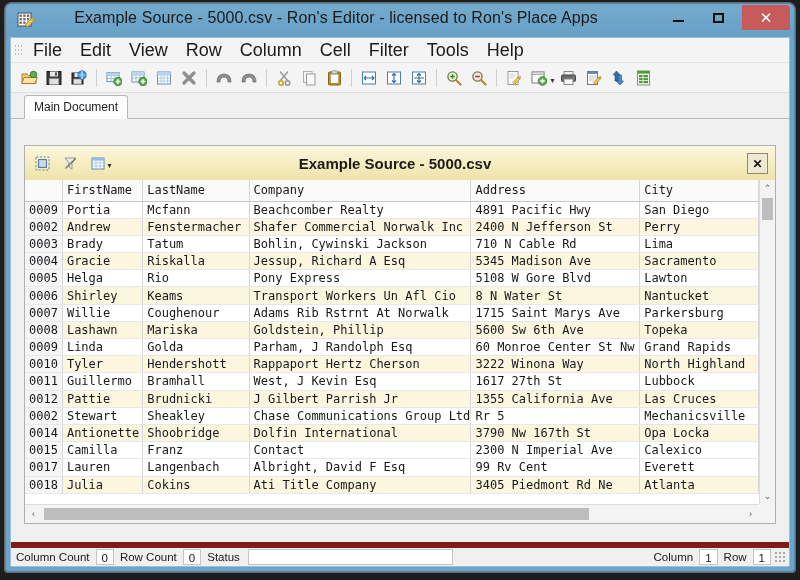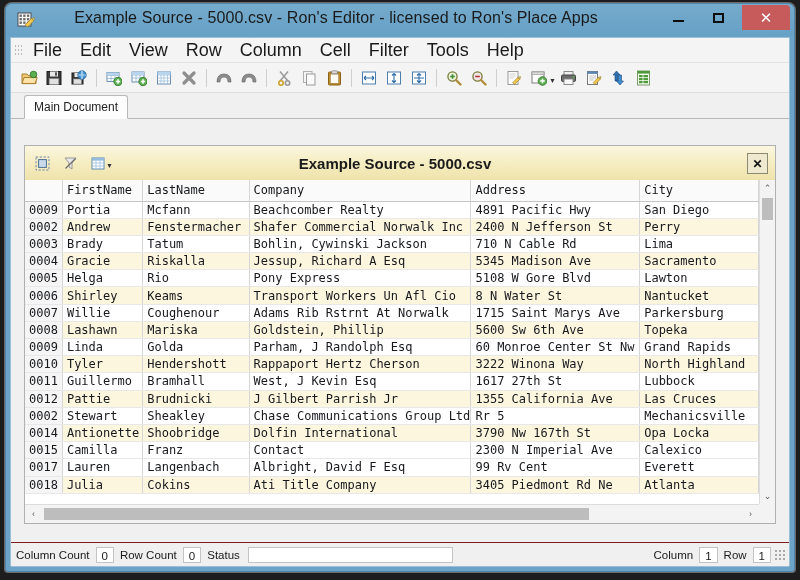--- a/index.html
+++ b/index.html
@@ -181,21 +181,21 @@
     position:absolute;left:2px;right:2px;top:18px;height:22px;
     background:#bdbdbd;cursor:default;
   }
   #hthumb{
     position:absolute;top:3px;bottom:3px;left:19px;width:545px;
     background:#bdbdbd;cursor:default;
   }
   
   #statusbar{
     position:absolute;left:0;right:0;bottom:0;height:24px;
-    background:#f0f0f0;border-top:1px solid #7f1d1d;
+    background:#f0f0f0;border-top:6px solid #7f1d1d;
     display:flex;align-items:center;font-size:11.5px;color:#1a1a1a;
     box-sizing:border-box;
   }
   .sblabel{padding:0 5px;white-space:nowrap;}
   .sbfield{
     background:#fff;border:1px solid #c4c4c4;
     height:16px;line-height:16px;
     padding:0 5px;margin:0 1px;box-sizing:border-box;
     font-size:11.5px;white-space:nowrap;
   }

